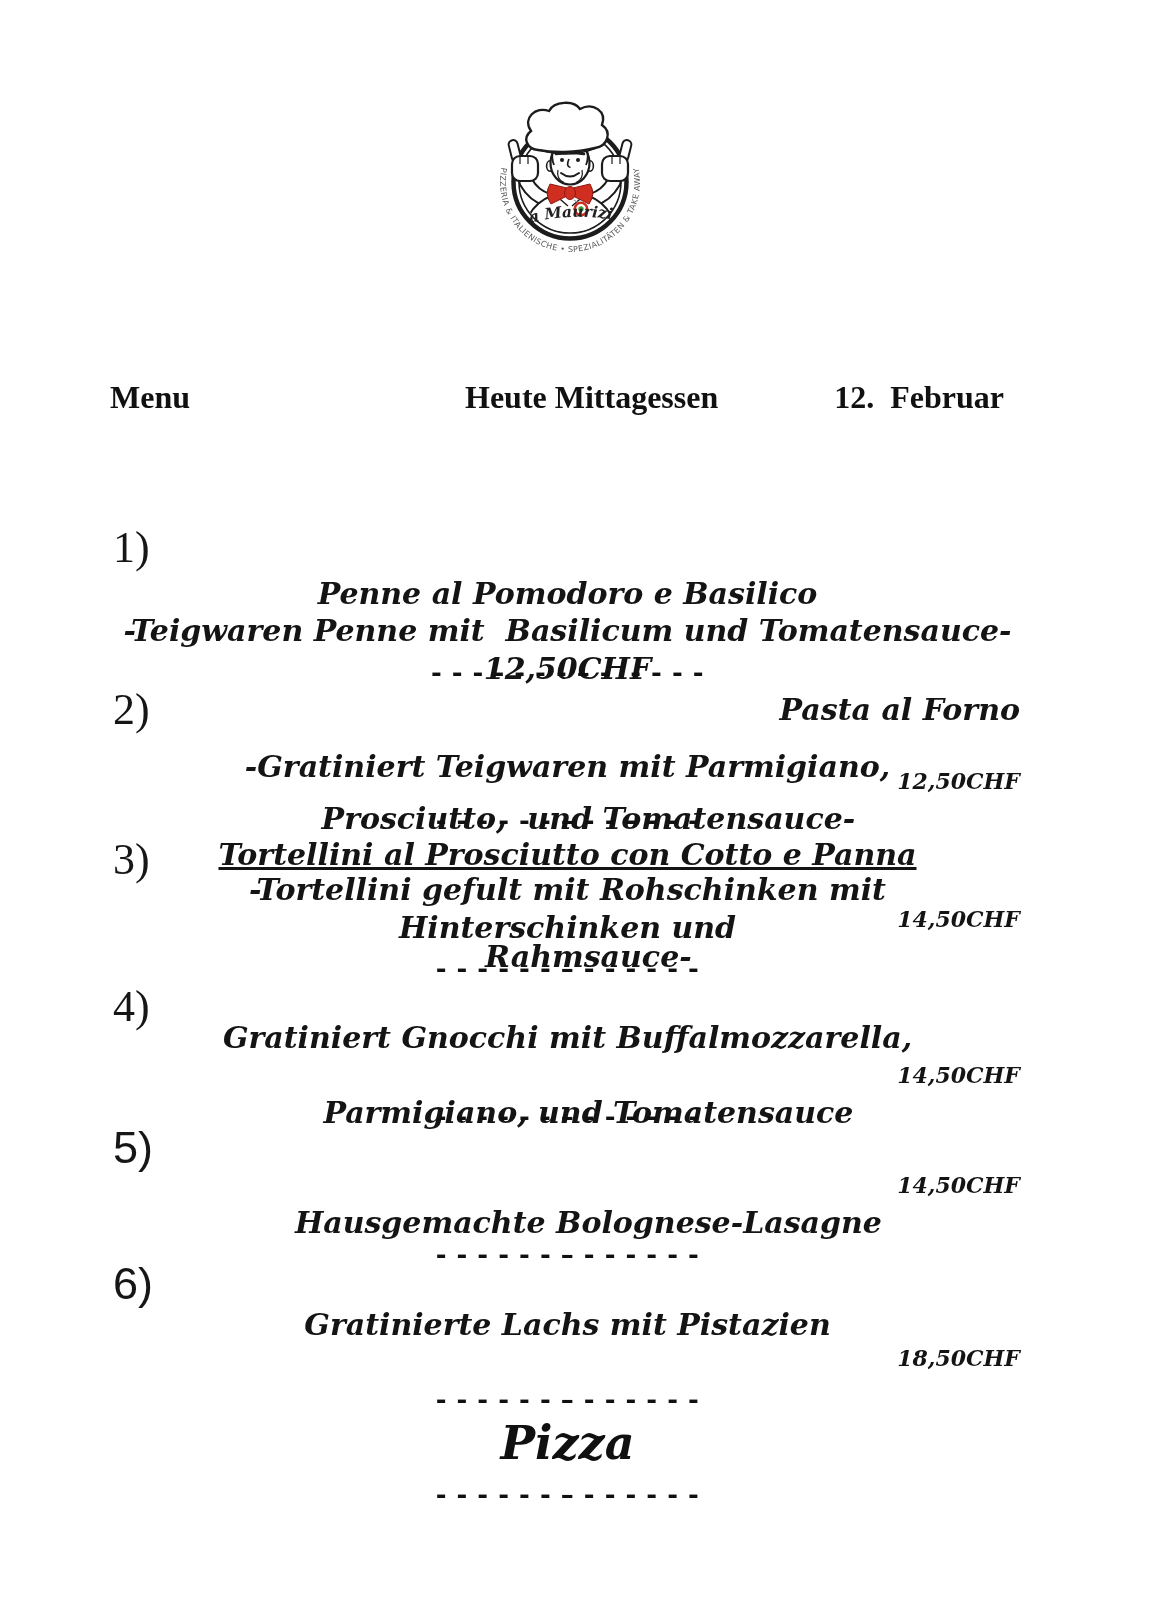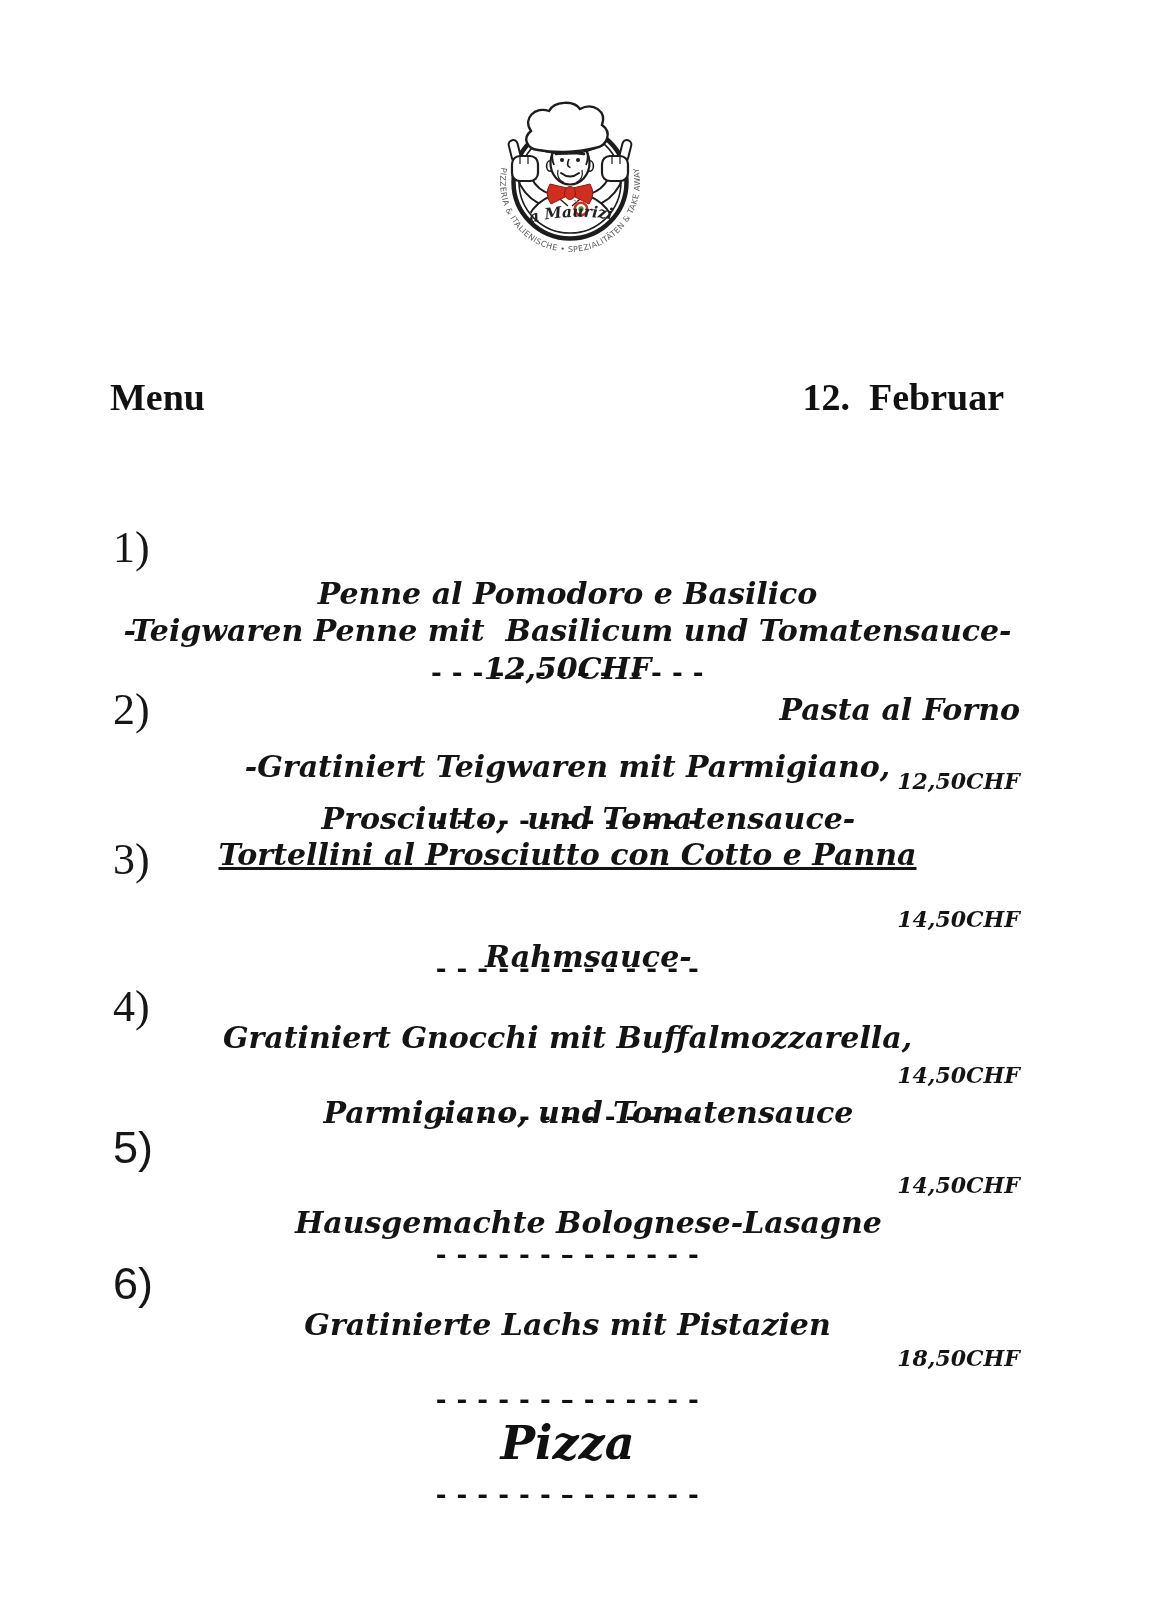--- a/index.html
+++ b/index.html
@@ -1,20 +1,20 @@
 <!DOCTYPE html>
 <html><head>
 <meta charset="utf-8">
 <style>
   html,body{margin:0;padding:0;background:#ffffff;}
   .page{position:relative;width:1170px;height:1609px;background:#ffffff;overflow:hidden;
         font-family:"DejaVu Serif",serif;color:#191919;}
   .abs{position:absolute;}
   
-  .hdr{font-family:"Liberation Serif",serif;font-weight:700;font-size:38px;line-height:41px;
+  .hdr{font-family:"Liberation Serif",serif;font-weight:700;font-size:32px;line-height:41px;
        white-space:pre-wrap;color:#111;}
   
   .num{font-family:"Liberation Serif",serif;font-weight:400;font-size:44px;line-height:1.1;color:#161616;}
   .num-sans{font-family:"Liberation Sans",sans-serif;font-weight:400;font-size:45px;line-height:1.05;color:#161616;}
   
   .col{left:115px;width:905px;text-align:center;}
   .bodyline{font-weight:700;font-style:italic;font-size:30px;line-height:38px;
             white-space:pre-wrap;color:#141414;}
   .price{position:absolute;right:0;top:0;font-weight:700;font-style:italic;font-size:22px;color:#141414;}
   .sep{font-weight:700;font-style:normal;font-size:26px;line-height:30px;letter-spacing:0.5px;
@@ -97,38 +97,40 @@
     <text font-size="15.5" font-style="italic" font-weight="700" font-family="DejaVu Serif, serif" fill="#222222" text-anchor="middle">
       <textPath href="#brandPath" startOffset="50%">da Maurizio</textPath>
     </text>
 
     <text font-size="8" letter-spacing="0.4" font-family="DejaVu Sans, sans-serif" text-anchor="middle" fill="#5a5a5a">
       <textPath href="#arcPath" startOffset="50%">PIZZERIA &amp; ITALIENISCHE • SPEZIALITÄTEN &amp; TAKE AWAY</textPath>
     </text>
   </svg>
 
   <div class="abs hdr" style="left:110px;top:377px;">Menu</div>
+  <div class="abs hdr" style="left:465px;top:377px;">Heute Mittagessen</div>
   <div class="abs hdr" style="right:166px;top:377px;">12.  Februar</div>
 
   <div class="abs num" style="left:113px;top:524px;">1)</div>
   <div class="abs col bodyline" style="top:575px;">Penne al Pomodoro e Basilico</div>
   <div class="abs col bodyline" style="top:612px;">-Teigwaren Penne mit  Basilicum und Tomatensauce- 12,50CHF</div>
   <div class="abs col sep" style="top:657px;">- - - - - - - – -  - - - -</div>
 
   <div class="abs num" style="left:113px;top:686px;">2)</div>
   <div class="abs col bodyline" style="top:691px;text-align:right;">Pasta al Forno</div>
   <div class="abs col bodyline" style="top:748px;">-Gratiniert Teigwaren mit Parmigiano,</div>
   <div class="abs col bodyline" style="top:762px;">
     <span>Prosciutto,  und Tomatensauce-</span>
     <span class="price">12,50CHF</span>
   </div>
   <div class="abs col sep" style="top:805px;">- - - - - - – - - - - - -</div>
 
   <div class="abs num" style="left:113px;top:836px;">3)</div>
   <div class="abs col bodyline" style="top:836px;text-decoration:underline;">Tortellini al Prosciutto con Cotto e Panna</div>
+  <div class="abs col bodyline" style="top:871px;">-Tortellini gefult mit Rohschinken mit  Hinterschinken und</div>
   <div class="abs col bodyline" style="top:900px;">
     <span>Rahmsauce-</span>
     <span class="price">14,50CHF</span>
   </div>
   <div class="abs col sep" style="top:953px;">- - - - - - – - - - - - -</div>
 
   <div class="abs num" style="left:113px;top:983px;">4)</div>
   <div class="abs col bodyline" style="top:1019px;">Gratiniert Gnocchi mit Buffalmozzarella,</div>
   <div class="abs col bodyline" style="top:1056px;">
     <span>Parmigiano, und Tomatensauce</span>

